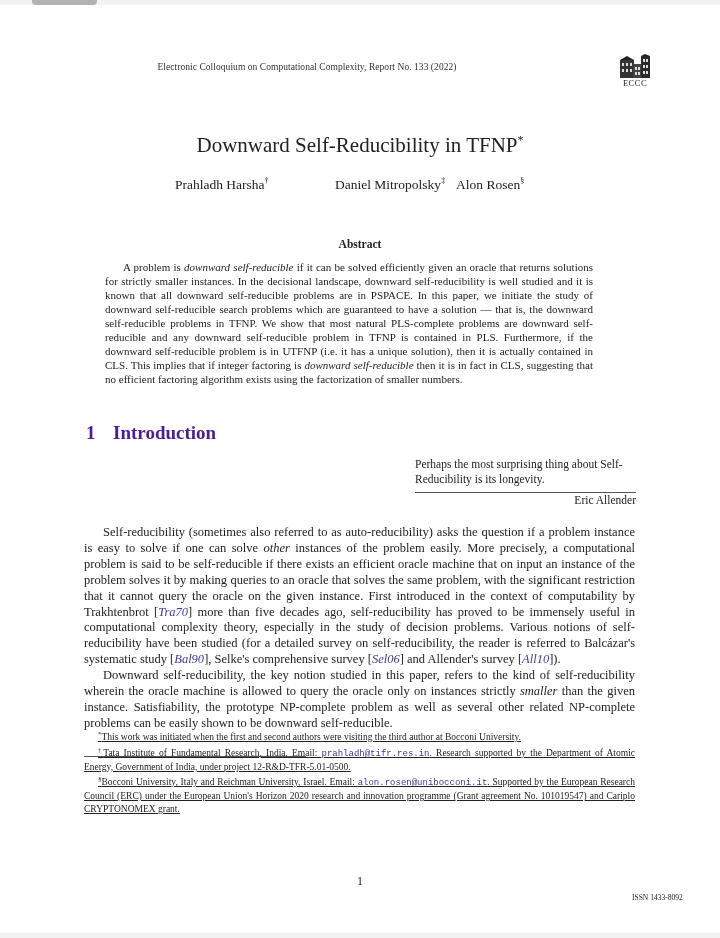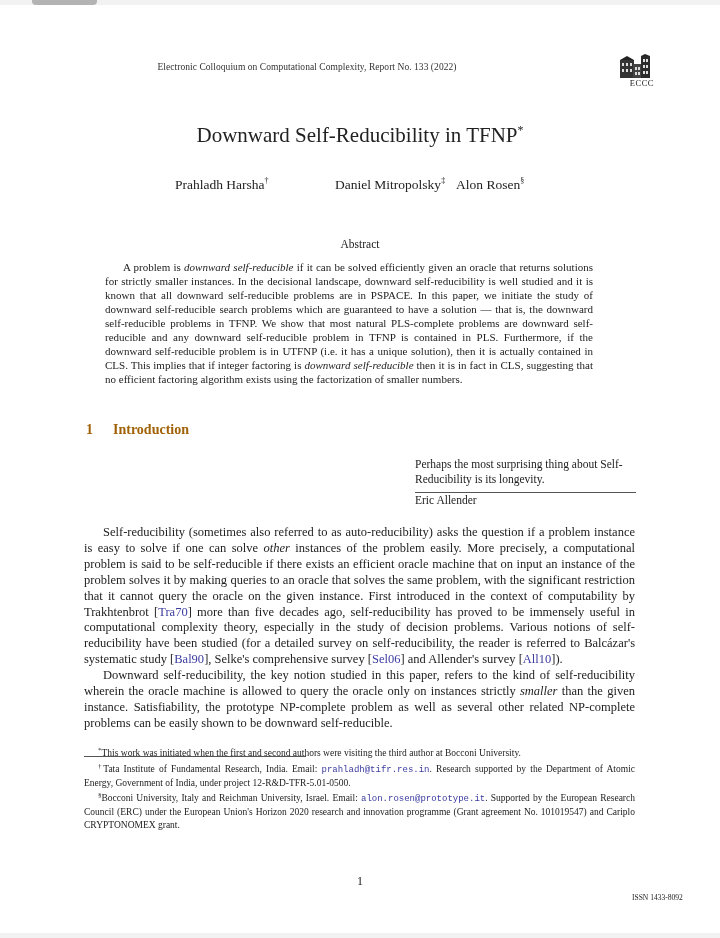--- a/index.html
+++ b/index.html
@@ -6,46 +6,46 @@
   html, body { width: 720px; height: 938px; background: #f5f5f5; overflow: hidden; }
   body { font-family: "Liberation Serif", "DejaVu Serif", serif; color: #222; position: relative; }
   .topbar { position: absolute; left: 0; top: 0; width: 720px; height: 5px; background: #f2f2f2; }
   .tab-handle { position: absolute; left: 32px; top: 0; width: 65px; height: 5px; background: #b3b3b3; border-radius: 0 0 4px 4px; }
   .page { position: absolute; left: 0; top: 5px; width: 720px; height: 928px; background: #fff; }
   .bottombar { position: absolute; left: 0; top: 933px; width: 720px; height: 5px; background: #f2f2f2; }
 
   .running-head { position: absolute; left: 0; width: 600px; top: 62px; text-align: center; font-size: 9.5px; color: #333; letter-spacing: 0.05px; padding-left: 14px; }
   .eccc-logo { position: absolute; left: 616px; top: 54px; width: 38px; height: 36px; }
   .eccc-building { position: absolute; left: 3px; top: 0; width: 32px; height: 24px; }
-  .eccc-text { position: absolute; left: 0; top: 24px; width: 38px; text-align: right; font-size: 8.5px; letter-spacing: 0.5px; color: #222; }
+  .eccc-text { position: absolute; left: 0; top: 24px; width: 38px; text-align: center; font-size: 8.5px; letter-spacing: 0.5px; color: #222; }
 
-  .title { position: absolute; left: 0; width: 720px; top: 123px; text-align: center; font-size: 21px; color: #222; }
+  .title { position: absolute; left: 0; width: 720px; top: 133px; text-align: center; font-size: 21px; color: #222; }
   .title sup { font-size: 12px; vertical-align: 8px; }
   .authors { position: absolute; top: 176px; font-size: 13.5px; color: #222; }
   .authors sup { font-size: 8px; vertical-align: 6px; }
   #author-1 { left: 175px; }
   #author-2 { left: 318px; margin-left: 17px; }
   #author-3 { left: 456px; }
 
-  .abstract-head { position: absolute; left: 0; width: 720px; top: 238px; text-align: center; font-weight: normal; font-size: 11.5px; }
+  .abstract-head { position: absolute; left: 0; width: 720px; top: 238px; text-align: center; font-weight: bold; font-size: 11.5px; }
   .abstract-body { position: absolute; left: 105px; width: 488px; top: 260px; font-size: 11px; line-height: 14px; text-align: justify; text-indent: 18px; color: #222; }
 
-  .section-head { position: absolute; left: 86px; top: 422px; font-size: 14px; font-weight: bold; color: #a16207; }
+  .section-head { position: absolute; left: 86px; top: 422px; font-size: 19px; font-weight: bold; color: #4c1d95; }
   .section-head .num { display: inline-block; width: 27px; }
 
   .epigraph { position: absolute; left: 415px; width: 221px; top: 457px; font-size: 11.5px; line-height: 14.5px; }
   .epigraph-rule { position: absolute; left: 415px; width: 221px; top: 492px; height: 1px; background: #555; }
-  .epigraph-author { position: absolute; left: 415px; width: 221px; top: 494px; text-align: left; font-size: 11.5px; }
+  .epigraph-author { position: absolute; left: 415px; width: 221px; top: 494px; text-align: right; font-size: 11.5px; }
 
   .body-text { position: absolute; left: 84px; width: 551px; top: 525px; font-size: 12.5px; line-height: 15.9px; text-align: justify; color: #222; }
   .body-text p { text-indent: 19px; }
-  .cite { color: #3a3aa0; }
+  .cite { color: #3a3aa0; font-style: italic; }
 
   .fn-rule { position: absolute; left: 84px; width: 222px; top: 756px; height: 1px; background: #555; }
-  .footnotes { position: absolute; left: 84px; width: 551px; top: 744px; font-size: 9.5px; line-height: 12.8px; text-align: justify; color: #222; }
+  .footnotes { position: absolute; left: 84px; width: 551px; top: 728px; font-size: 9.5px; line-height: 12.8px; text-align: justify; color: #222; text-decoration: underline; }
   .footnotes p { text-indent: 14px; }
   .footnotes sup { font-size: 7px; vertical-align: 4px; }
   .mono { font-family: "Liberation Mono", "DejaVu Sans Mono", monospace; font-size: 9px; color: #3a3aa0; margin-top: 36px; }
 
   .page-number { position: absolute; left: 0; width: 720px; top: 874px; text-align: center; font-size: 12px; }
   .issn { position: absolute; left: 596px; top: 893px; font-size: 7.5px; font-family: "Liberation Serif", serif; padding-left: 36px; }
 </style>
 </head>
 <body>
 
@@ -102,19 +102,19 @@
 
 <div class="body-text">
   <p><span>Self-reducibility (sometimes also referred to as auto-reducibility) asks the question if a problem instance is easy to solve if one can solve </span><em>other</em><span> instances of the problem easily. More precisely, a computational problem is said to be self-reducible if there exists an efficient oracle machine that on input an instance of the problem solves it by making queries to an oracle that solves the same problem, with the significant restriction that it cannot query the oracle on the given instance. First introduced in the context of computability by Trakhtenbrot [</span><span class="cite">Tra70</span><span>] more than five decades ago, self-reducibility has proved to be immensely useful in computational complexity theory, especially in the study of decision problems. Various notions of self-reducibility have been studied (for a detailed survey on self-reducibility, the reader is referred to Balcázar's systematic study [</span><span class="cite">Bal90</span><span>], Selke's comprehensive survey [</span><span class="cite">Sel06</span><span>] and Allender's survey [</span><span class="cite">All10</span><span>]).</span></p>
   <p><span>Downward self-reducibility, the key notion studied in this paper, refers to the kind of self-reducibility wherein the oracle machine is allowed to query the oracle only on instances strictly </span><em>smaller</em><span> than the given instance. Satisfiability, the prototype NP-complete problem as well as several other related NP-complete problems can be easily shown to be downward self-reducible.</span></p>
 </div>
 
 <div class="fn-rule"></div>
 <div class="footnotes">
   <p><sup>*</sup><span>This work was initiated when the first and second authors were visiting the third author at Bocconi University.</span></p>
   <p><sup>†</sup><span>Tata Institute of Fundamental Research, India. Email: </span><span class="mono">prahladh@tifr.res.in</span><span>. Research supported by the Department of Atomic Energy, Government of India, under project 12-R&amp;D-TFR-5.01-0500.</span></p>
-  <p><sup>§</sup><span>Bocconi University, Italy and Reichman University, Israel. Email: </span><span class="mono">alon.rosen@prototype.it</span><span>. Supported by the European Research Council (ERC) under the European Union's Horizon 2020 research and innovation programme (Grant agreement No. 101019547) and Cariplo CRYPTONOMEX grant.</span></p>
+  <p><sup>§</sup><span>Bocconi University, Italy and Reichman University, Israel. Email: </span><span class="mono">alon.rosen@unibocconi.it</span><span>. Supported by the European Research Council (ERC) under the European Union's Horizon 2020 research and innovation programme (Grant agreement No. 101019547) and Cariplo CRYPTONOMEX grant.</span></p>
 </div>
 
 <div class="page-number">1</div>
 <div class="issn">ISSN 1433-8092</div>
 
 <div class="bottombar"></div>
 
 </body></html>

